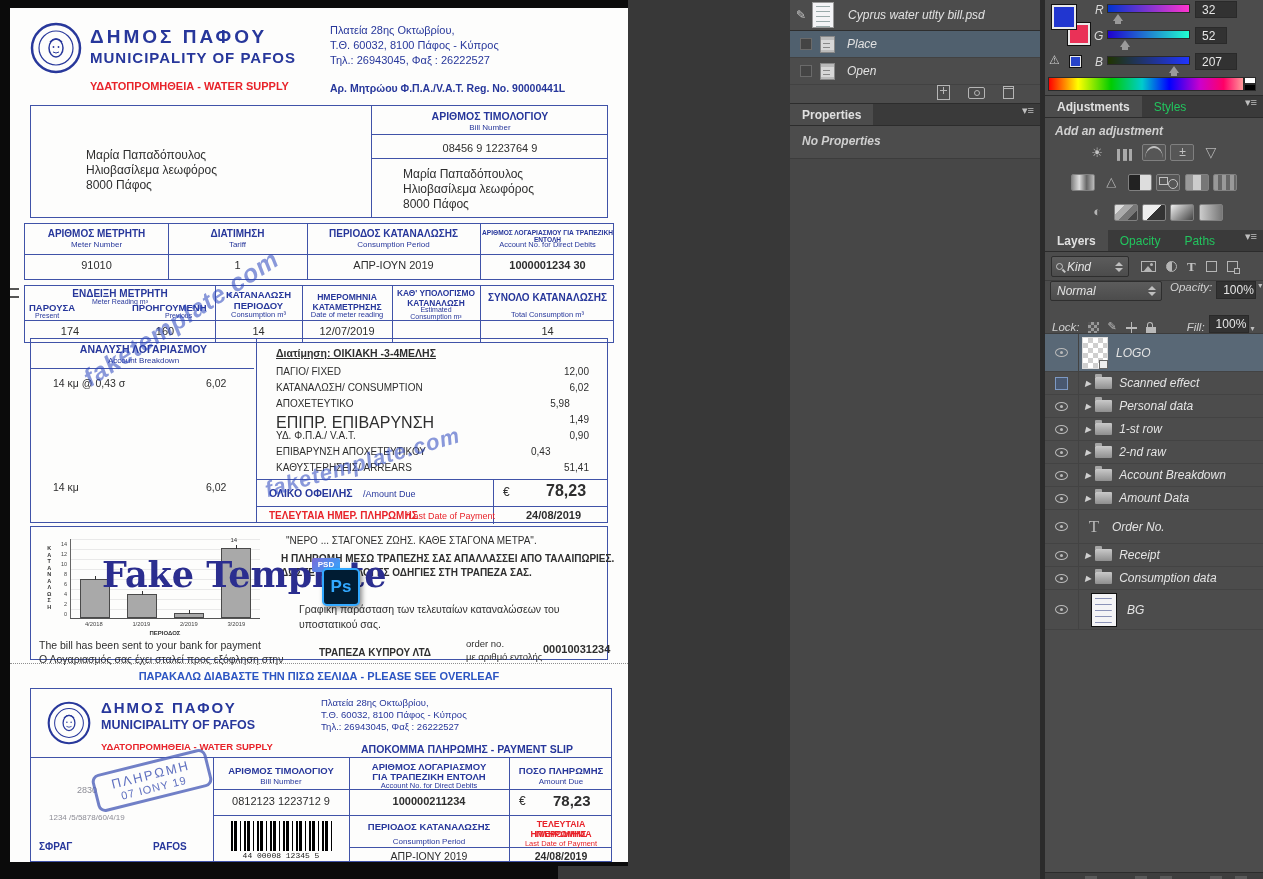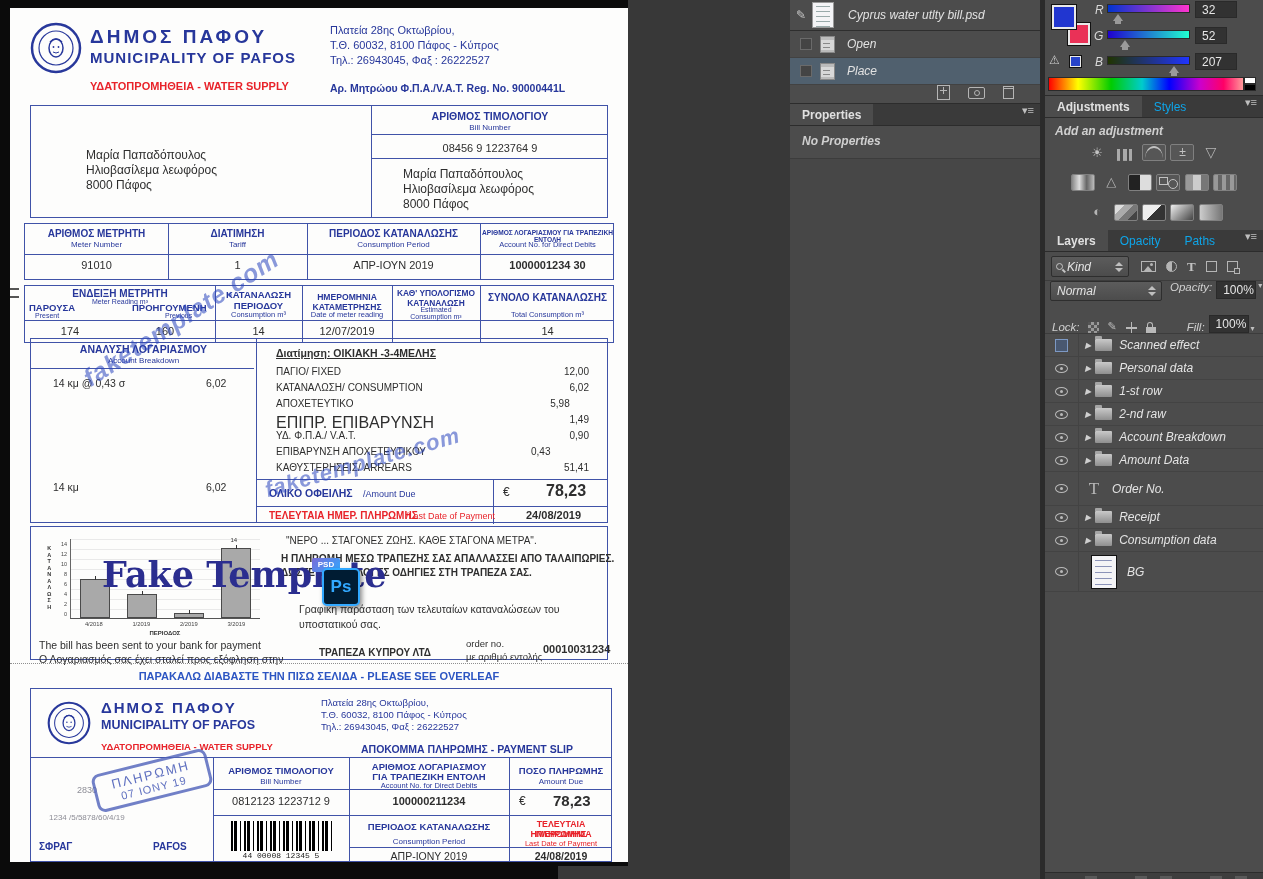--- a/index.html
+++ b/index.html
@@ -23,21 +23,21 @@
 .perfo{position:absolute;border-top:1px dotted #8f8f8f}
 .barcode{background:repeating-linear-gradient(90deg,#000 0 2px,#fff 2px 3px,#000 3px 6px,#fff 6px 9px,#000 9px 10px,#fff 10px 13px)}
 .stamp{position:absolute;border:3px solid rgba(78,96,185,.8);border-radius:8px;color:rgba(78,96,185,.9);text-align:center;transform:rotate(-14deg);padding:3px 8px;background:rgba(255,255,255,.1)}
 
 .chart-plot{position:absolute;border-left:1px solid #666;border-bottom:1px solid #555;background:repeating-linear-gradient(180deg,#e9e9e9 0 1px,transparent 1px 10px)}
 .cbar{position:relative;width:30px;background:#a9a9a9;border:1px solid #4a4a4a}
 .cbar:after{content:"";position:absolute;top:-4px;left:50%;width:1px;height:4px;background:#333}
 
 .pcol{position:absolute;background:#4c4c4c;color:#d4d4d4}
 .tabbar{position:absolute;left:0;right:0;height:22px;background:#3a3a3a;border-bottom:1px solid #2c2c2c;display:flex}
-.tab{padding:4px 12px 3px;font-size:12px;color:#0ea5e9}
+.tab{padding:4px 12px 3px;font-size:12px;color:#22c55e}
 .tab.on{background:#4c4c4c;color:#e0e0e0;font-weight:bold}
 .hrow{display:flex;align-items:center;height:27px;border-bottom:1px solid #424242;font-size:12px;font-style:italic;color:#e2e2e2}
 .hrow.sel{background:#50606e}
 .chk{width:12px;height:12px;border:1px solid #6a6a6a;background:#444;margin:0 8px 0 10px}
 .docic{width:15px;height:17px;background:#d8d8d8;border:1px solid #888;margin-right:12px;box-shadow:inset 0 3px 0 #bbb,inset 0 -2px 0 #bbb;background-image:repeating-linear-gradient(180deg,#888 0 1px,transparent 1px 4px);background-position:0 4px;background-size:80% auto;background-repeat:no-repeat;background-origin:content-box;padding:2px}
 .eye{display:inline-block;width:13px;height:9px;border:1px solid #b9b9b9;border-radius:50%;position:relative}
 .eye:after{content:"";position:absolute;left:4px;top:2px;width:3px;height:3px;background:#b9b9b9;border-radius:50%}
 .folder{display:inline-block;width:17px;height:12px;background:linear-gradient(180deg,#c9c9c9,#8f8f8f);border-radius:1px;position:relative;margin-right:7px}
 .folder:before{content:"";position:absolute;left:0;top:-3px;width:7px;height:3px;background:#a5a5a5;border-radius:1px 1px 0 0}
 .tw{font-size:8px;color:#cfcfcf;margin:0 4px 0 6px}
@@ -301,29 +301,29 @@
   </div>
 
   <div class="pcol" style="left:790px;top:0;width:250px;height:879px">
 
     <div class="abs" style="left:0;top:0;width:250px;height:104px">
       <div class="hrow" style="height:31px;border-bottom:1px solid #2e2e2e">
         <span style="font-style:normal;margin:0 6px 0 6px;color:#c9c9c9">✎</span>
         <span style="width:22px;height:26px;background:#f4f4f6;border:1px solid #999;margin-right:14px;background-image:repeating-linear-gradient(180deg,#9aa 0 1px,transparent 1px 5px);background-size:70% 100%;background-repeat:no-repeat;background-position:3px 3px"></span>
         <span>Cyprus water utlty bill.psd</span>
       </div>
+      <div class="hrow sel">
+        <span class="chk"></span>
+        <span class="docic"></span>
+        <span>Place</span>
+      </div>
       <div class="hrow">
         <span class="chk"></span>
         <span class="docic"></span>
         <span>Open</span>
-      </div>
-      <div class="hrow sel">
-        <span class="chk"></span>
-        <span class="docic"></span>
-        <span>Place</span>
       </div>
       <div class="abs" style="left:0;top:82px;width:250px;height:22px;border-bottom:1px solid #2c2c2c;display:flex;align-items:center;justify-content:flex-end;gap:18px;padding-right:26px">
         <span style="width:13px;height:15px;border:1px solid #b5b5b5;position:relative;display:inline-block">
             <i style="position:absolute;left:2px;top:4px;width:7px;height:1px;background:#b5b5b5"></i>
             <i style="position:absolute;left:5px;top:1px;width:1px;height:7px;background:#b5b5b5"></i>
           </span>
         <span style="width:17px;height:12px;border:1px solid #b5b5b5;border-radius:2px;position:relative;display:inline-block">
             <i style="position:absolute;left:5px;top:2px;width:6px;height:6px;border:1px solid #b5b5b5;border-radius:50%"></i>
           </span>
         <span style="width:11px;height:13px;border:1px solid #b5b5b5;border-top:3px double #b5b5b5;display:inline-block"></span>
@@ -452,20 +452,29 @@
       <span class="lockic" style="position:relative;width:10px;height:11px">
           <i style="position:absolute;left:1px;top:0;width:6px;height:5px;border:1.5px solid #b9b9b9;border-bottom:none;border-radius:4px 4px 0 0"></i>
           <i style="position:absolute;left:0;top:5px;width:10px;height:6px;background:#b9b9b9"></i>
         </span>
       <span style="margin-left:22px;font-style:italic;font-size:11.5px;color:#d0d0d0">Fill:</span>
       <span class="valbox" style="margin-left:4px;width:40px;height:18px">100%</span>
       <span style="color:#bfbfbf;font-size:8px;margin-left:2px">▾</span>
     </div>
 
     <div class="abs" style="left:0;top:334px;width:218px">
+      <div class="lrow" style="height:38px;background:#596876">
+        <span class="eyecell">
+            <span class="eye"></span>
+          </span>
+        <span style="width:26px;height:32px;margin:0 8px 0 3px;border:1px solid #ddd;background:repeating-conic-gradient(#cfcfcf 0 25%,#fff 0 50%) 0 0/10px 10px;position:relative;flex:none">
+            <i style="position:absolute;right:-1px;bottom:-1px;width:9px;height:9px;background:#eee;border:1px solid #666"></i>
+          </span>
+        <span>LOGO</span>
+      </div>
       <div class="lrow" style="height:23px">
         <span class="eyecell">
             <span style="width:13px;height:13px;background:#495870;border:1px solid #7d99c4"></span>
           </span>
         <span class="tw">▶</span>
         <span class="folder"></span>
         <span>Scanned effect</span>
       </div>
       <div class="lrow" style="height:23px">
         <span class="eyecell">

